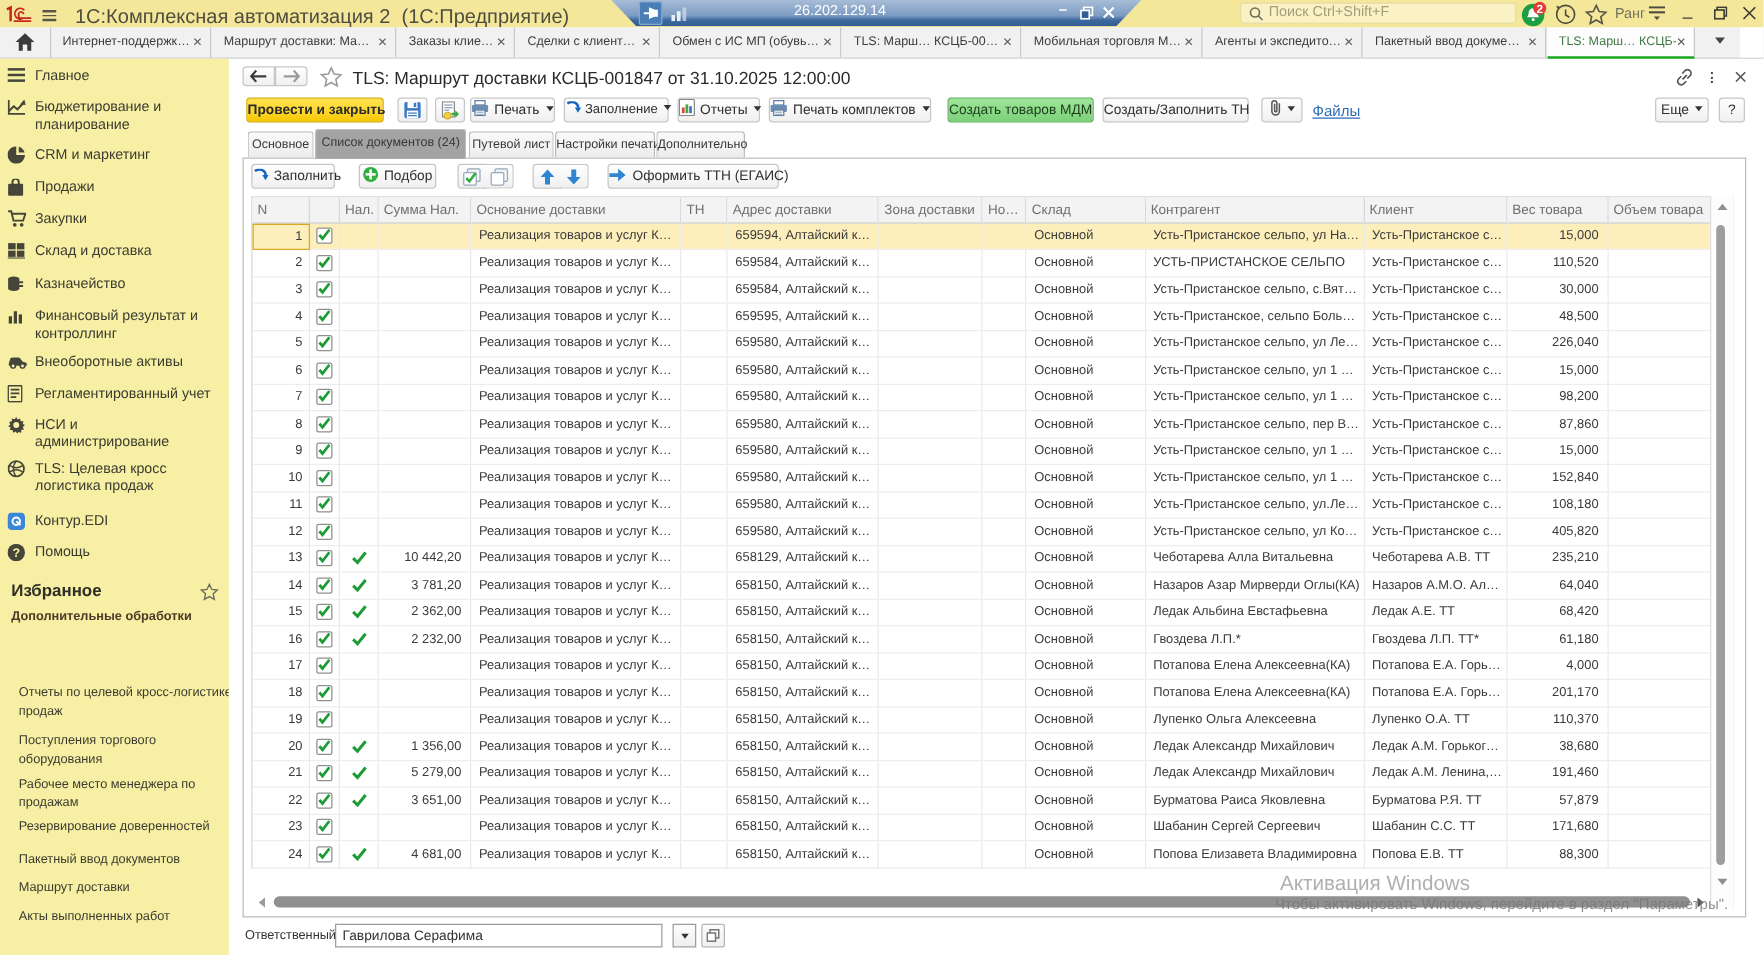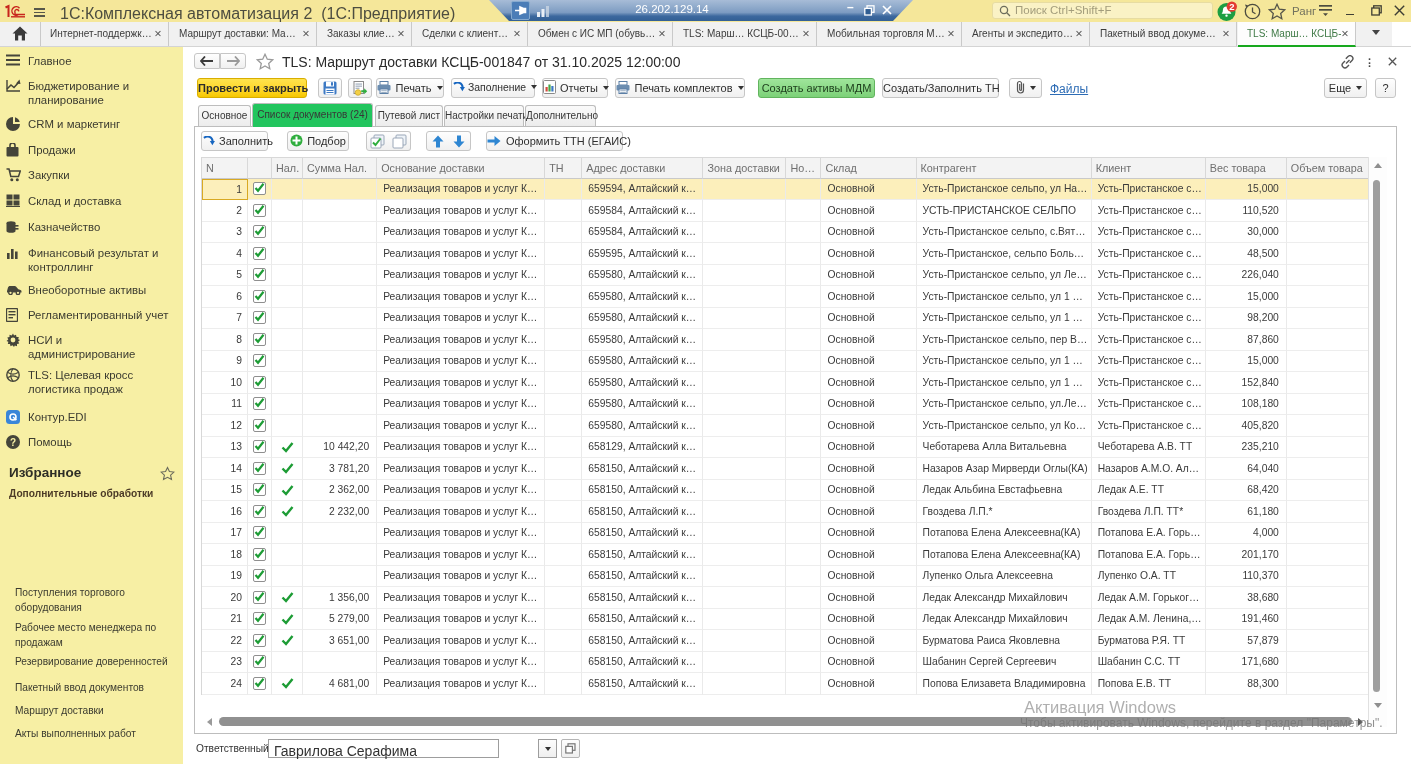--- a/index.html
+++ b/index.html
@@ -36,21 +36,21 @@
 .btn{position:absolute;background:linear-gradient(#fefefe,#f0f0f0);border:1px solid #c6c6c6;border-radius:3px;font-size:11px;color:#2f2f2f;text-align:center;white-space:nowrap}
 .btn .ar{display:inline-block;width:0;height:0;border-left:3.5px solid transparent;border-right:3.5px solid transparent;border-top:4px solid #333;margin-left:5px;vertical-align:2px}
 #btn-provesti{background:linear-gradient(#ffe34d,#fed62a 60%,#f6c700);border:1px solid #d8ae00;font-weight:bold;color:#2b2b2b}
 #btn-mdm{background:linear-gradient(#9fe59b,#7cd178);border:1px solid #62b45e;color:#1d3d1c}
 .navbtn{position:absolute;top:53px;width:26px;height:16px;background:linear-gradient(#fefefe,#f0f0f0);border:1px solid #c6c6c6}
 #nav-back{left:194px;border-radius:3px 0 0 3px}
 #nav-fwd{left:220px;border-radius:0 3px 3px 0}
 #doctitle{position:absolute;left:282px;top:54px;font-size:14px;color:#2a2a2a}
 
 .stab{position:absolute;top:105px;height:21px;background:linear-gradient(#fafafa,#ececec);border:1px solid #bdbdbd;border-bottom:none;border-radius:3px 3px 0 0;font-size:10px;color:#373737;text-align:center;line-height:20px;white-space:nowrap}
-.stab.active{top:103px;height:24px;background:#22c55e;line-height:22px;z-index:3}
+.stab.active{top:103px;height:24px;background:#a3a3a3;line-height:22px;z-index:3}
 
 #panel{position:absolute;left:194px;top:126px;width:1203px;height:608px;border:1px solid #bdbdbd;background:#fff}
 
 
 table.grid{position:absolute;left:201px;top:157px;width:1168px;border-collapse:separate;border-spacing:0;table-layout:fixed;font-size:11px;color:#3a3a3a;border-left:1px solid #d8d8d8;border-top:1px solid #d8d8d8}
 table.grid td{overflow:hidden;white-space:nowrap;text-overflow:ellipsis;padding:0 2px 0 6px;border-right:1px solid #eaeaea;border-bottom:1px solid #ededed;height:21.5px;font-size:10.3px}
 table.grid tr.hdr td{background:#f3f3f3;color:#6f6f6f;border-right:1px solid #d8d8d8;border-bottom:1px solid #c9c9c9;height:20.5px;font-size:10.8px;padding-left:4px}
 table.grid td.num{text-align:right;padding:0 7px 0 0}
 table.grid tr.sel td{background:#fcefbb}
 table.grid td.ncell{text-align:right;padding:0 5px 0 0}
@@ -59,21 +59,21 @@
 table.grid tr.ftr td{background:#f0f0f0;border-right:1px solid #d8d8d8;border-top:1px solid #c9c9c9;border-bottom:none;height:20px}
 .cb{display:inline-block;width:13px;height:13px;background:#fff;border:1px solid #8f8f8f;border-radius:2px;vertical-align:middle;line-height:9px}
 
 #vscroll{position:absolute;left:1373px;top:180px;width:7px;height:512px;background:#9e9e9e;border-radius:4px}
 #hscroll{position:absolute;left:219px;top:717px;width:1133px;height:9px;background:#909090;border-radius:5px}
 
 #wm1{position:absolute;left:1024px;top:698px;font-size:16.5px;color:#7f7f7f;opacity:.62;z-index:30}
 #wm2{position:absolute;left:1020px;top:716px;font-size:12px;color:#777;opacity:.8;white-space:nowrap;z-index:30}
 
 #otv{position:absolute;left:196px;top:743px;font-size:10.2px;color:#333}
-#otv-input{position:absolute;left:268px;top:739px;width:231px;height:19px;border:1px solid #9d9d9d;font-size:14px;padding:3px 0 0 5px;background:#fff}
+#otv-input{position:absolute;left:268px;top:739px;width:262px;height:19px;border:1px solid #9d9d9d;font-size:11px;padding:3px 0 0 5px;background:#fff}
 #otv-dd{position:absolute;left:538px;top:739px;width:19px;height:19px;border:1px solid #9d9d9d;background:linear-gradient(#fdfdfd,#efefef);text-align:center}
 #otv-open{position:absolute;left:561px;top:739px;width:19px;height:19px;border:1px solid #b5b5b5;border-radius:2px;background:linear-gradient(#fdfdfd,#efefef)}
 .lnk{color:#2d6cb5;text-decoration:underline}
 </style></head>
 <body>
 <div id="topbar">
   <svg width="22" height="15" viewBox="0 0 22 15" style="position:absolute;left:4px;top:4px">
     <path d="M1.5 3.5 L4.5 2 L4.5 13" stroke="#c8251c" stroke-width="2" fill="none"></path>
     <path d="M15.5 4.2 a4.3 4.3 0 1 0 -0.8 6.3 M14.8 7.4 a2 2 0 1 0 -3.8 1 L11 10.5 L21 10.5" stroke="#c8251c" stroke-width="1.4" fill="none"></path>
     <path d="M7 12.8 L21 12.8" stroke="#c8251c" stroke-width="1.4" fill="none"></path>
@@ -295,20 +295,21 @@
           <circle cx="7" cy="7" r="7" fill="#45453a"></circle>
           <text x="7" y="10.6" text-anchor="middle" font-size="10" font-weight="bold" fill="#f7efa4" font-family="Liberation Sans">?</text>
         </svg></span>
       <span class="tx">Помощь</span>
     </div>
 <div id="fav-h" style="top:418px">Избранное</div>
 <svg width="15" height="15" viewBox="0 0 18 17" style="position:absolute;left:160px;top:419px">
       <path d="M9 1.3 L11.3 6.2 L16.7 6.8 L12.7 10.4 L13.8 15.7 L9 13 L4.2 15.7 L5.3 10.4 L1.3 6.8 L6.7 6.2 Z" stroke="#6b6b5c" stroke-width="1.3" fill="none"></path>
     </svg>
 <div class="fav b" style="top:440px">Дополнительные обработки</div>
+<div class="fav" style="top:501px">Отчеты по целевой кросс-логистике<br>продаж</div>
 <div class="fav" style="top:539px">Поступления торгового<br>оборудования</div>
 <div class="fav" style="top:574px">Рабочее место менеджера по<br>продажам</div>
 <div class="fav" style="top:608px">Резервирование доверенностей</div>
 <div class="fav" style="top:634px">Пакетный ввод документов</div>
 <div class="fav" style="top:657px">Маршрут доставки</div>
 <div class="fav" style="top:680px">Акты выполненных работ</div>
 </div>
 <div class="navbtn" id="nav-back"><svg width="14" height="10" viewBox="0 0 14 10" style="margin:2px 0 0 5px">
       <path d="M5 0.5 L1 5 L5 9.5 M1 5 L13 5" stroke="#3b3b3b" stroke-width="1.8" fill="none"></path>
     </svg></div>
@@ -361,21 +362,21 @@
       <rect x="5.4" y="4.5" width="2.2" height="7" fill="#47a647"></rect>
       <rect x="8.3" y="6" width="2.2" height="5.5" fill="#3c79c4"></rect>
     </svg>Отчеты<span class="ar"></span></div>
 <div class="btn" style="left:615px;top:78px;width:130px;height:20px;line-height:18px"><svg width="14" height="13" viewBox="0 0 14 13" style="vertical-align:-2px;margin-right:4px">
       <rect x="3" y="0.5" width="8" height="3.5" fill="#fff" stroke="#5b7fa6" stroke-width="1"></rect>
       <rect x="0.5" y="4" width="13" height="5.5" rx="1" fill="#6b8db0"></rect>
       <rect x="3" y="8" width="8" height="4.5" fill="#fff" stroke="#5b7fa6" stroke-width="1"></rect>
       <rect x="4.2" y="9.3" width="5.6" height="0.9" fill="#8da4bd"></rect>
       <rect x="4.2" y="11" width="5.6" height="0.9" fill="#8da4bd"></rect>
     </svg>Печать комплектов<span class="ar"></span></div>
-<div class="btn" id="btn-mdm" style="left:758px;top:78px;width:117px;height:20px;line-height:18px;font-size:11px">Создать активы МДМ</div>
+<div class="btn" id="btn-mdm" style="left:758px;top:78px;width:117px;height:20px;line-height:18px;font-size:11px">Создать товаров МДМ</div>
 <div class="btn" style="left:882px;top:78px;width:117px;height:20px;line-height:18px;font-size:11px">Создать/Заполнить ТН</div>
 <div class="btn" style="left:1009px;top:78px;width:33px;height:20px;line-height:18px"><svg width="9" height="14" viewBox="0 0 9 14" style="vertical-align:-2px">
       <path d="M7.5 3.5 L7.5 10 a3 3 0 0 1 -6 0 L1.5 3.5 a2 2 0 0 1 4 0 L5.5 9.5 a0.9 0.9 0 0 1 -1.8 0 L3.7 4" stroke="#555" stroke-width="1.2" fill="none"></path>
     </svg><span class="ar"></span></div>
 <span class="lnk" style="position:absolute;left:1050px;top:82px">Файлы</span>
 <div class="btn" style="left:1324px;top:78px;width:43px;height:20px;line-height:18px">Еще<span class="ar"></span></div>
 <div class="btn" style="left:1375px;top:78px;width:21px;height:20px;line-height:18px">?</div>
 
 <div class="stab" style="left:198px;width:53px">Основное</div>
 <div class="stab active" style="left:252px;width:121px">Список документов (24)</div>

